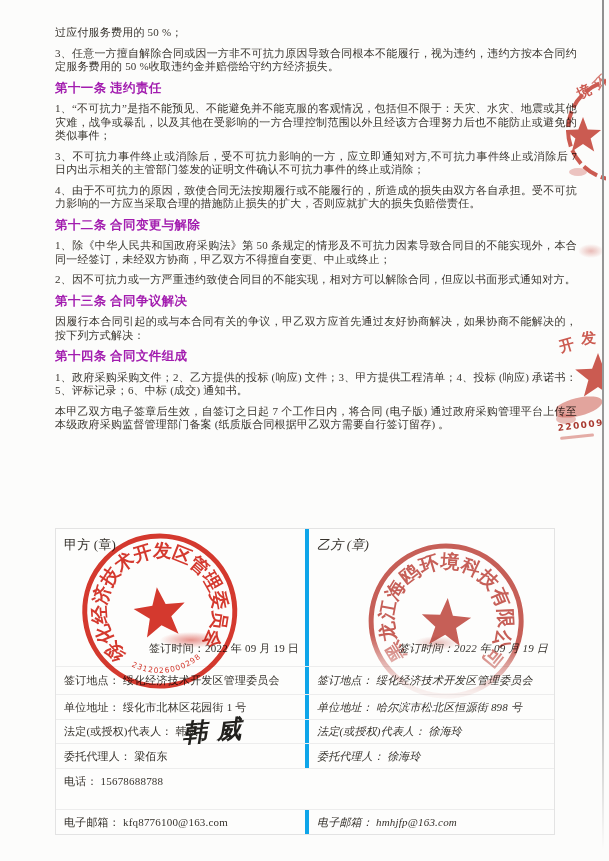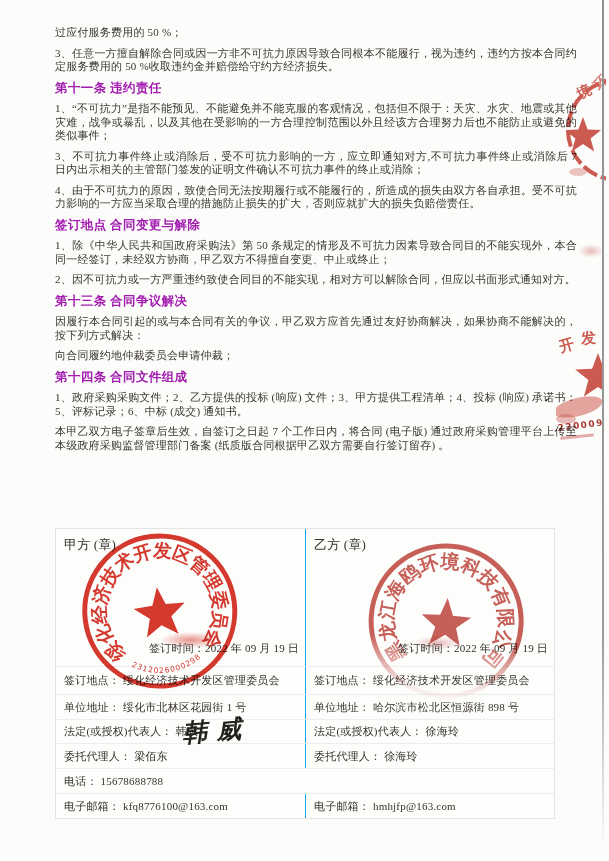--- a/index.html
+++ b/index.html
@@ -6,21 +6,21 @@
   .page{position:relative;width:609px;height:861px;background:#fcfcfb;overflow:hidden;
         font-family:"Liberation Serif","DejaVu Serif",serif;}
   .content{position:absolute;left:55px;top:26px;width:522px;color:#39352f;}
   .para{font-size:11px;line-height:13.5px;margin:0 0 7px;text-align:justify;letter-spacing:.2px;}
   .heading{font-size:12.5px;line-height:13.5px;font-weight:bold;color:#a21caf;margin:8px 0 7px;letter-spacing:.4px;}
   .sig-table{position:absolute;left:55px;top:528px;width:500px;border:1px solid #e3e3e3;box-sizing:border-box;background:rgba(255,255,255,.35);}
   .trow{display:flex;border-top:1px solid #ededed;box-sizing:border-box;}
   .trow:first-child{border-top:none;}
   .tcell{box-sizing:border-box;width:250px;padding:0 8px;display:flex;align-items:center;
          font-size:11px;color:#36322c;letter-spacing:.2px;overflow:visible;white-space:nowrap;}
-  .tcell + .tcell{border-left:1px solid #0ea5e9;}
+  .tcell + .tcell{border-left:4px solid #0ea5e9;font-style:italic;}
   .head-cell{position:relative;display:block;padding:0;}
   .party-title{position:absolute;left:8px;top:7px;font-size:13px;color:#36322c;}
   .sign-time{position:absolute;right:6px;bottom:10px;font-size:11px;color:#36322c;white-space:nowrap;}
   .seal{position:absolute;mix-blend-mode:multiply;opacity:.92;pointer-events:none;}
   .seal-a{left:80px;top:531px;transform:rotate(-7deg);}
   .seal-b{left:366px;top:541px;transform:rotate(4deg);
           -webkit-mask-image:linear-gradient(180deg,#000 60%,rgba(0,0,0,.5) 76%,rgba(0,0,0,.12) 90%,transparent 100%);
           mask-image:linear-gradient(180deg,#000 60%,rgba(0,0,0,.5) 76%,rgba(0,0,0,.12) 90%,transparent 100%);}
   .edge-seal{position:absolute;mix-blend-mode:multiply;opacity:.88;pointer-events:none;}
   .edge-seal-top{left:566px;top:72px;}
@@ -36,26 +36,25 @@
 <body>
 
 <div class="page">
   <div class="content">
       <p class="para">过应付服务费用的 50 %；</p>
       <p class="para">3、任意一方擅自解除合同或因一方非不可抗力原因导致合同根本不能履行，视为违约，违约方按本合同约定服务费用的 50 %收取违约金并赔偿给守约方经济损失。</p>
       <h3 class="heading">第十一条 违约责任</h3>
       <p class="para">1、“不可抗力”是指不能预见、不能避免并不能克服的客观情况，包括但不限于：天灾、水灾、地震或其他灾难，战争或暴乱，以及其他在受影响的一方合理控制范围以外且经该方合理努力后也不能防止或避免的类似事件；</p>
       <p class="para">3、不可抗力事件终止或消除后，受不可抗力影响的一方，应立即通知对方,不可抗力事件终止或消除后 7 日内出示相关的主管部门签发的证明文件确认不可抗力事件的终止或消除；</p>
       <p class="para">4、由于不可抗力的原因，致使合同无法按期履行或不能履行的，所造成的损失由双方各自承担。受不可抗力影响的一方应当采取合理的措施防止损失的扩大，否则应就扩大的损失负赔偿责任。</p>
-      <h3 class="heading">签订地点 合同变更与解除</h3>
+      <h3 class="heading">第十二条 合同变更与解除</h3>
       <p class="para">1、除《中华人民共和国政府采购法》第 50 条规定的情形及不可抗力因素导致合同目的不能实现外，本合同一经签订，未经双方协商，甲乙双方不得擅自变更、中止或终止；</p>
       <p class="para">2、因不可抗力或一方严重违约致使合同目的不能实现，相对方可以解除合同，但应以书面形式通知对方。</p>
       <h3 class="heading">第十三条 合同争议解决</h3>
       <p class="para">因履行本合同引起的或与本合同有关的争议，甲乙双方应首先通过友好协商解决，如果协商不能解决的，按下列方式解决：</p>
-      <p class="para">向合同履约地仲裁委员会申请仲裁；</p>
       <h3 class="heading">第十四条 合同文件组成</h3>
       <p class="para">1、政府采购采购文件；2、乙方提供的投标 (响应) 文件；3、甲方提供工程清单；4、投标 (响应) 承诺书：5、评标记录；6、中标 (成交) 通知书。</p>
       <p class="para">本甲乙双方电子签章后生效，自签订之日起 7 个工作日内，将合同 (电子版) 通过政府采购管理平台上传至本级政府采购监督管理部门备案 (纸质版合同根据甲乙双方需要自行签订留存) 。</p>
     </div>
 
   <div class="sig-table">
       <div class="trow" style="height: 137px;">
         <div class="tcell head-cell">
           <div class="party-title">甲方 (章)</div>
           <div class="sign-time">签订时间：2022 年 09 月 19 日</div>
@@ -77,21 +76,21 @@
         <div class="tcell" style="position: relative;">法定(或授权)代表人： 韩威<span class="signature">韩威</span></div>
         <div class="tcell">法定(或授权)代表人： 徐海玲</div>
       </div>
       <div class="trow" style="height: 25px;">
         <div class="tcell">委托代理人： 梁佰东</div>
         <div class="tcell">委托代理人： 徐海玲</div>
       </div>
       <div class="trow" style="height: 25px;">
         <div class="tcell">电话： 15678688788</div>
       </div>
-      <div class="trow" style="height: 25px;">
+      <div class="trow" style="height: 25px; margin-top: 16px;">
         <div class="tcell">电子邮箱： kfq8776100@163.com</div>
         <div class="tcell">电子邮箱： hmhjfp@163.com</div>
       </div>
     </div>
 
   <div class="seal seal-a"><svg width="160" height="160" viewBox="0 0 160 160">
         <circle cx="80" cy="80" r="75" fill="none" stroke="#d3281c" stroke-width="5"></circle>
         <polygon points="80.0,56.0 86.7,73.8 105.7,74.7 90.8,86.5 95.9,104.8 80.0,94.3 64.1,104.8 69.2,86.5 54.3,74.7 73.3,73.8" fill="#d3281c"></polygon>
         <text x="30.8" y="114.4" transform="rotate(-125.0 30.8 114.4)" text-anchor="middle" dominant-baseline="central" font-size="18.5" font-weight="bold" font-family="Liberation Serif,serif" fill="#d3281c">绥</text>
         <text x="22.2" y="96.3" transform="rotate(-105.8 22.2 96.3)" text-anchor="middle" dominant-baseline="central" font-size="18.5" font-weight="bold" font-family="Liberation Serif,serif" fill="#d3281c">化</text>

